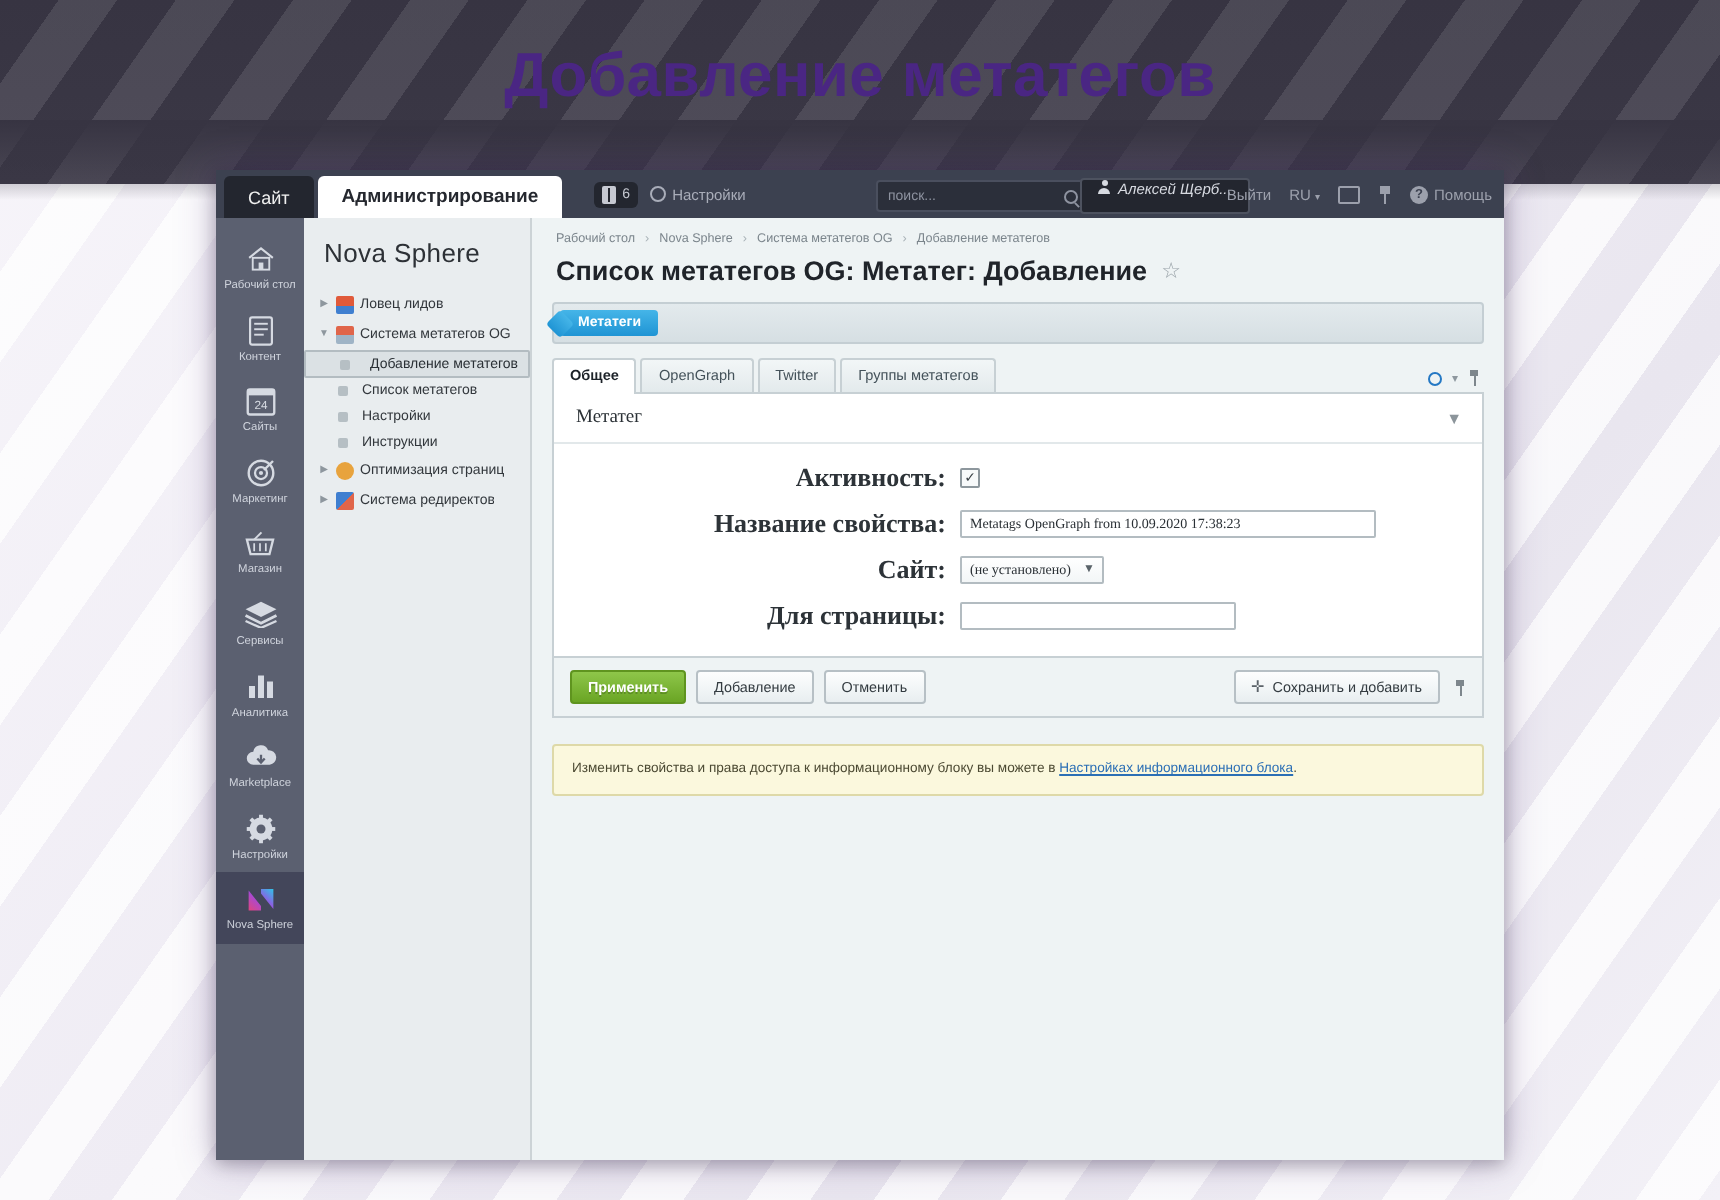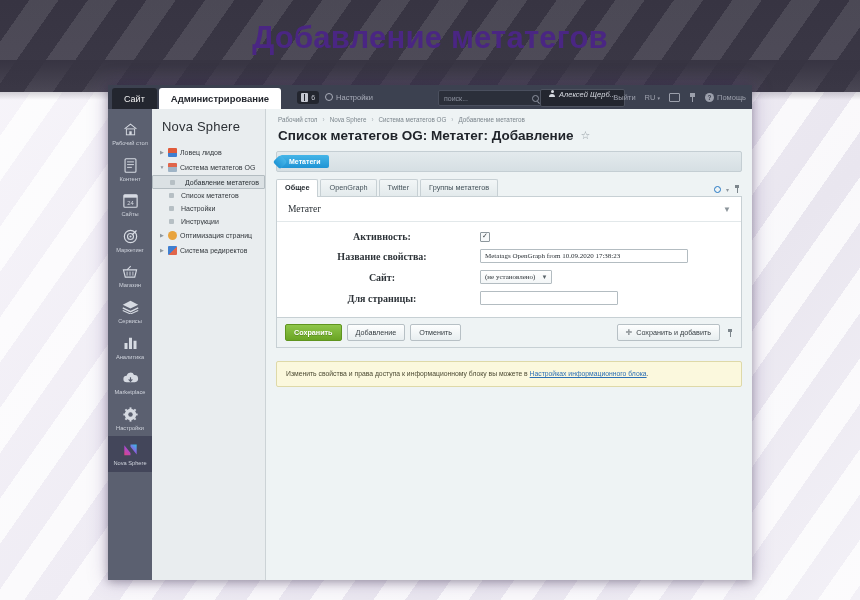--- a/index.html
+++ b/index.html
@@ -188,21 +188,21 @@
   .card{
     margin:0 10px;background:#fff;border:1px solid #c7d0d4;border-top:none;font-family:Liberation Serif, serif;
   }
   .card-head{
     display:flex;align-items:center;justify-content:space-between;
     padding:7px 10px 7px 11px;font-size:9.5px;color:#2a3035;border-bottom:1px solid #e2e8ea;
   }
   .card-head .arr{color:#8c959b;font-size:8px;}
   .fieldwrap{padding:9px 14px 12px;background:#fff;}
   .frow{display:flex;align-items:center;margin-bottom:7px;}
-  .flabel{width:182px;text-align:center;font-size:10px;color:#2d3338;font-weight:bold;padding-right:7px;}
+  .flabel{width:182px;text-align:right;font-size:13px;color:#2d3338;font-weight:bold;padding-right:7px;}
   .fctl{flex:1;display:flex;align-items:center;}
   .chk{
     width:8px;height:8px;border:1px solid #8d979d;background:#f7f9fa;border-radius:1px;
     display:flex;align-items:center;justify-content:center;color:#3b4247;font-size:7px;line-height:1;
   }
   .inp{
     height:12px;border:1px solid #b3bcc1;background:#fff;font-size:7px;color:#2a3035;
     display:flex;align-items:center;padding:0 4px;border-radius:1px;
   }
   .inp.w1{width:198px;}
@@ -546,21 +546,21 @@
             <div class="flabel">Для страницы:</div>
             <div class="fctl">
               <span class="inp w2"></span>
             </div>
           </div>
 
         </div>
       </div>
 
       <div class="btnbar">
-        <span class="btn green">Сохранить</span>
+        <span class="btn green">Применить</span>
         <span class="btn">Добавление</span>
         <span class="btn">Отменить</span>
         <span class="spacer"></span>
         <span class="btn plus">
           <span class="plusg">✛</span>
           <span>Сохранить и добавить</span>
         </span>
         <span class="ico-pin2"></span>
       </div>
 

